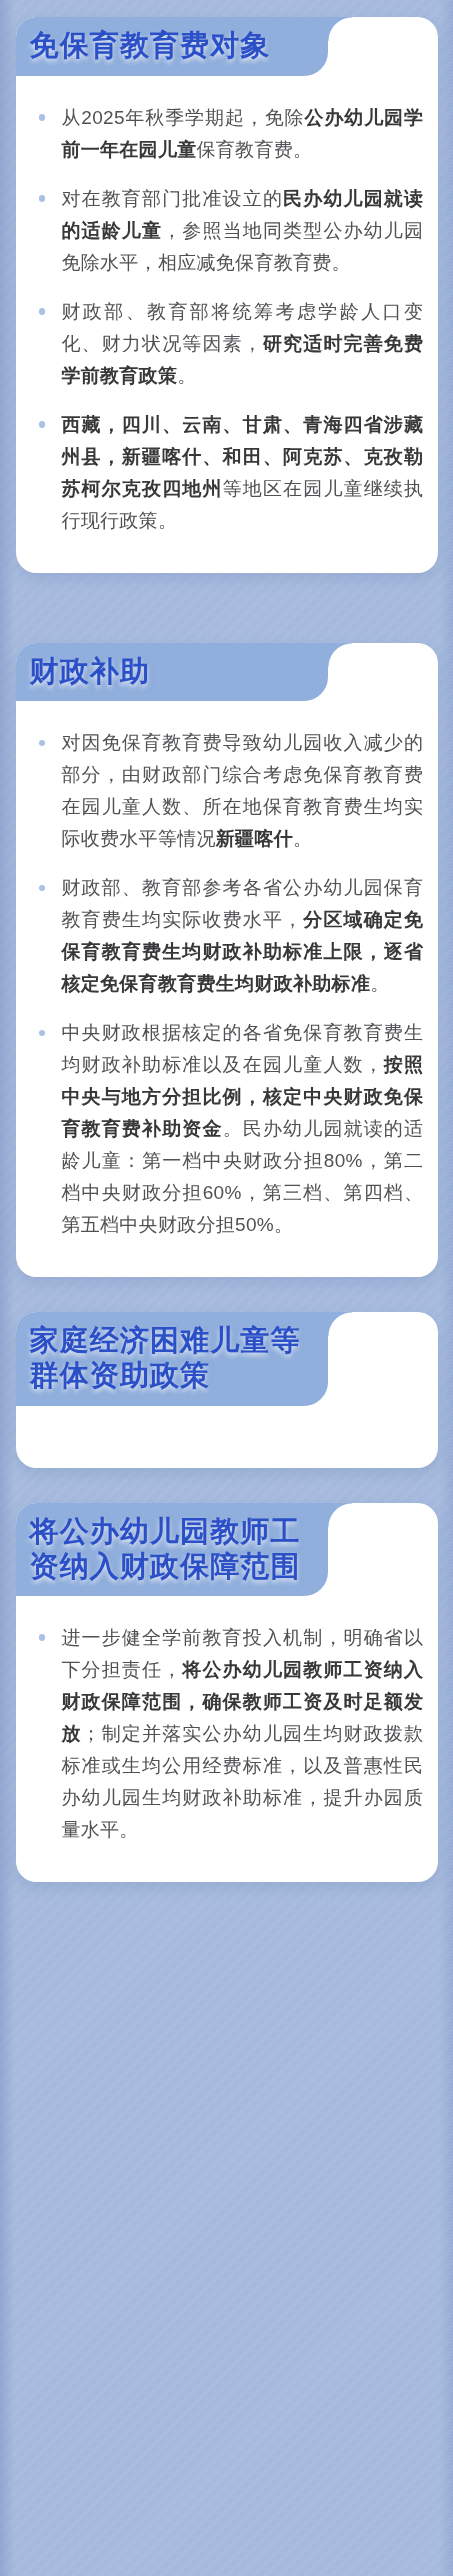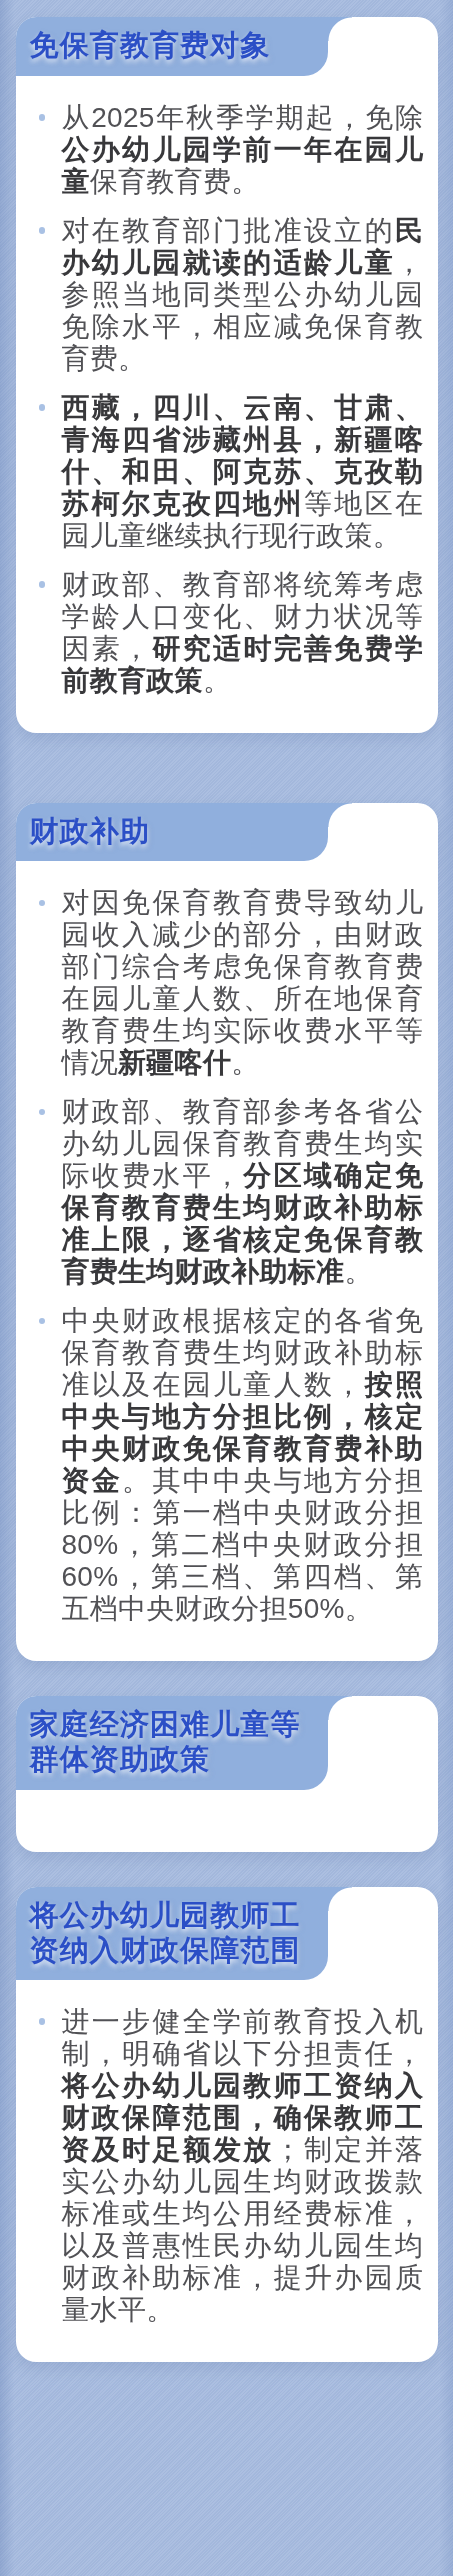--- a/index.html
+++ b/index.html
@@ -55,21 +55,21 @@
     white-space:pre-line;
     text-shadow:0 2.8px 5.1px rgba(238,245,255,.95), 1.7px 3.4px 5.7px rgba(110,135,185,.55);
   }
   ul.bullets{
     list-style:none;
     padding:26px 14.7px 36px 20.4px;
   }
   ul.bullets li{
     position:relative;
     padding-left:25px;
-    font-size:28px;
+    font-size:19px;
     line-height:32px;
     letter-spacing:0.3px;
     color:var(--text);
     text-align:justify;
     margin-bottom:17px;
   }
   ul.bullets li:last-child{margin-bottom:0;}
   ul.bullets li::before{
     content:"";
     position:absolute;
@@ -86,36 +86,36 @@
 </head>
 <body>
 
 <section class="card">
   <header class="band">
     <h2>免保育教育费对象</h2>
   </header>
   <ul class="bullets">
       <li><span>从2025年秋季学期起，免除</span><span class="b">公办幼儿园学前一年在园儿童</span><span>保育教育费。</span></li>
       <li><span>对在教育部门批准设立的</span><span class="b">民办幼儿园就读的适龄儿童</span><span>，参照当地同类型公办幼儿园免除水平，相应减免保育教育费。</span></li>
+      <li><span>财政部、教育部将统筹考虑学龄人口变化、财力状况等因素，</span><span class="b">研究适时完善免费学前教育政策</span><span>。</span></li>
       <li><span class="b">西藏，四川、云南、甘肃、青海四省涉藏州县，新疆喀什、和田、阿克苏、克孜勒苏柯尔克孜四地州</span><span>等地区在园儿童继续执行现行政策。</span></li>
-      <li><span>财政部、教育部将统筹考虑学龄人口变化、财力状况等因素，</span><span class="b">研究适时完善免费学前教育政策</span><span>。</span></li>
     </ul>
 </section>
 
 <section class="card">
 </section>
 
 <section class="card">
   <header class="band">
     <h2>财政补助</h2>
   </header>
   <ul class="bullets">
       <li><span>对因免保育教育费导致幼儿园收入减少的部分，由财政部门综合考虑免保育教育费在园儿童人数、所在地保育教育费生均实际收费水平等情况</span><span class="b">新疆喀什</span><span>。</span></li>
       <li><span>财政部、教育部参考各省公办幼儿园保育教育费生均实际收费水平，</span><span class="b">分区域确定免保育教育费生均财政补助标准上限，逐省核定免保育教育费生均财政补助标准</span><span>。</span></li>
-      <li><span>中央财政根据核定的各省免保育教育费生均财政补助标准以及在园儿童人数，</span><span class="b">按照中央与地方分担比例，核定中央财政免保育教育费补助资金</span><span>。其中中央与地方分担比例：第一档中央财政分担80%，第二档中央财政分担60%，第三档、第四档、第五档中央财政分担50%。</span></li>
+      <li><span>中央财政根据核定的各省免保育教育费生均财政补助标准以及在园儿童人数，</span><span class="b">按照中央与地方分担比例，核定中央财政免保育教育费补助资金</span><span>。民办幼儿园就读的适龄儿童：第一档中央财政分担80%，第二档中央财政分担60%，第三档、第四档、第五档中央财政分担50%。</span></li>
     </ul>
 </section>
 
 <section class="card">
   <header class="band">
     <h2>家庭经济困难儿童等
 群体资助政策</h2>
   </header>
   <ul class="bullets">
     </ul>

